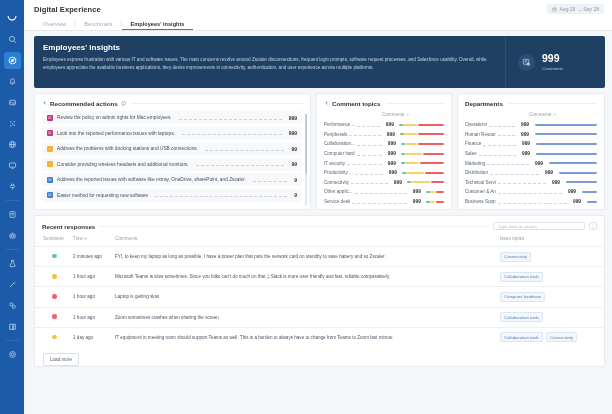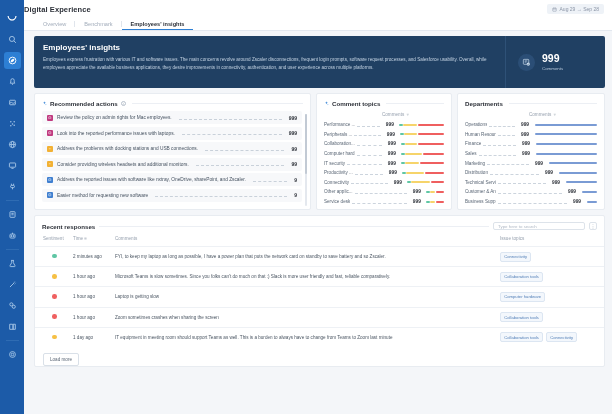--- a/index.html
+++ b/index.html
@@ -29,21 +29,21 @@
   }
   .rail-icon svg { width: 9px; height: 9px; display: block; }
   .rail-icon.active { background: #2d7fd4; color: #ffffff; }
   .rail-sep { width: 13px; height: 1px; background: #2f6cb3; margin: 3px 0; }
 
   
   .main { flex: 1; background: #fff; display: flex; flex-direction: column; min-width: 0; }
 
   .topbar {
     height: 18px; display: flex; align-items: center;
-    padding: 0 8px 0 0; background: #fff;
+    padding: 0 8px 0 10px; background: #fff;
   }
   .topbar .title { font-size: 7.5px; font-weight: bold; color: #2c3038; letter-spacing: .1px; }
   .topbar .spacer { flex: 1; }
   .daterange {
     display: flex; align-items: center; gap: 2.5px;
     background: #eef2f7; border-radius: 2px;
     padding: 2px 5px; color: #8b95a6; font-size: 5px;
   }
   .daterange svg { width: 5px; height: 5px; }
 

